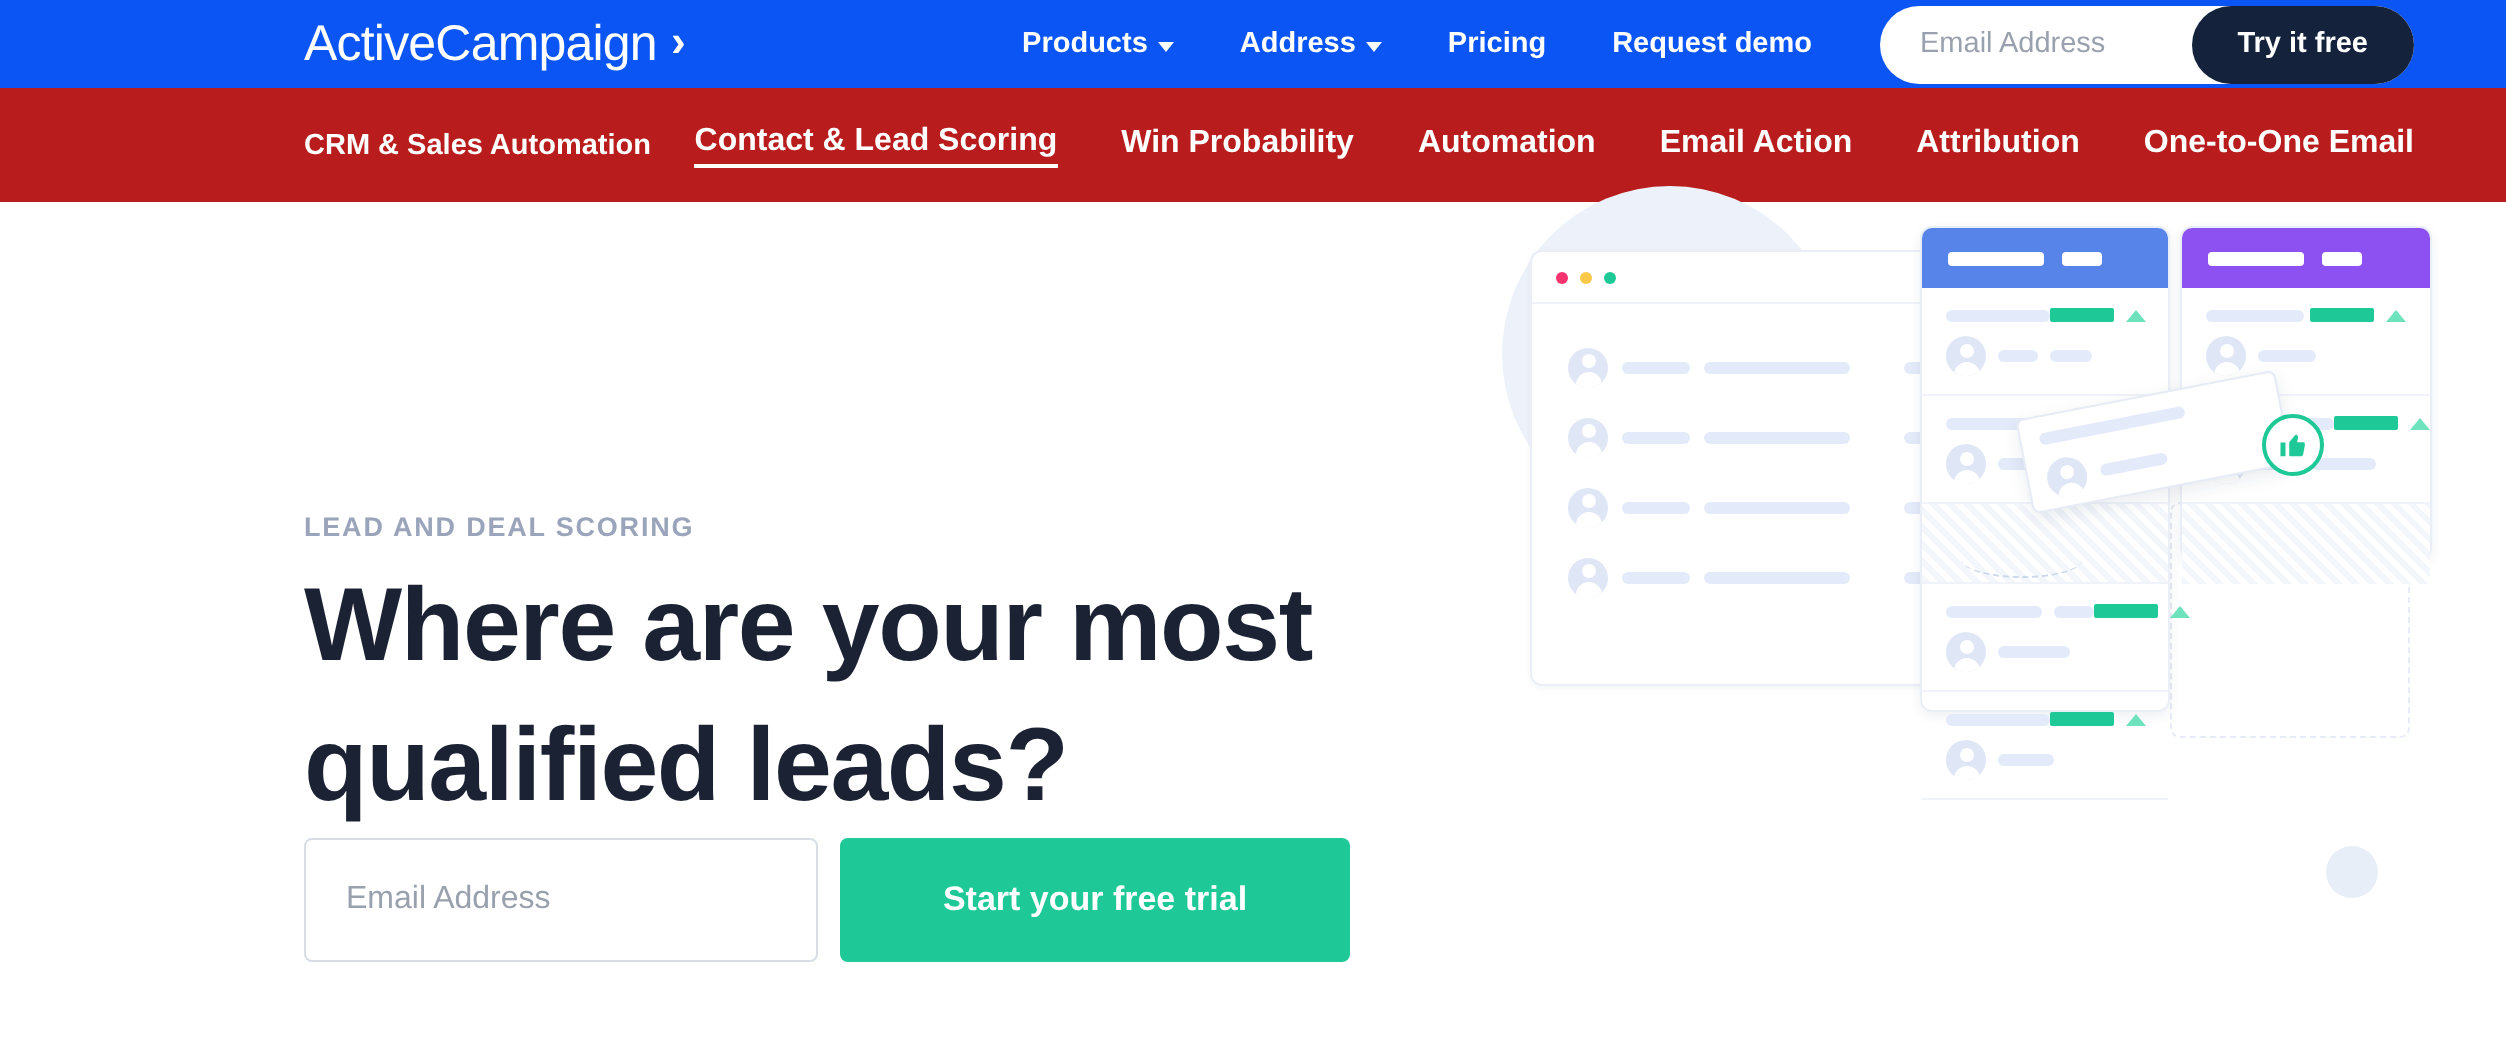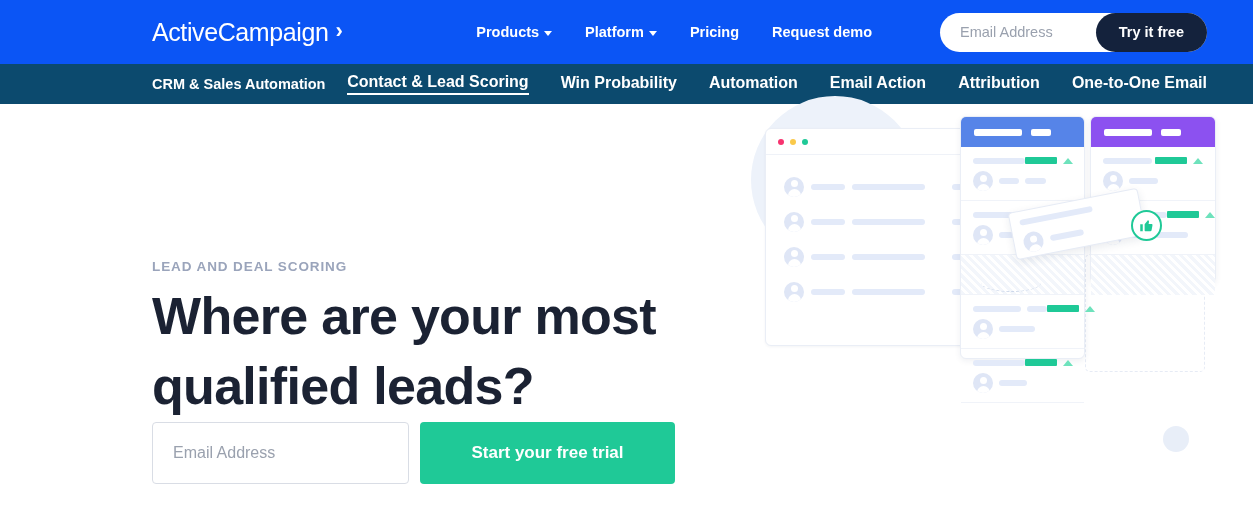--- a/index.html
+++ b/index.html
@@ -5,27 +5,26 @@
   * { margin:0; padding:0; box-sizing:border-box; }
   html, body { width:1253px; height:525px; overflow:hidden; }
   body {
     font-family: "Liberation Sans", sans-serif;
     background:#ffffff;
     -webkit-font-smoothing:antialiased;
   }
 
   
   .topbar {
-    height:64px;
+    height:44px;
     background:#0b55f5;
     display:flex;
     align-items:center;
     padding:0 46px 0 152px;
     position:relative;
-    gap:34px;
   }
   .logo {
     color:#fff;
     font-size:25px;
     letter-spacing:-0.4px;
     font-weight:400;
     display:flex;
     align-items:center;
     gap:7px;
     white-space:nowrap;
@@ -90,22 +89,22 @@
     border-radius:22px;
     font-family:inherit;
     font-size:14.5px;
     font-weight:700;
     cursor:pointer;
     white-space:nowrap;
   }
 
   
   .subbar {
-    height:40px;
-    background:#0c4a6e;
+    height:57px;
+    background:#b91c1c;
     display:flex;
     align-items:center;
     padding:0 46px 0 152px;
   }
   .subbar-title {
     color:#fff;
     font-size:14.5px;
     font-weight:700;
     white-space:nowrap;
   }
@@ -314,21 +313,21 @@
     <span>ActiveCampaign</span>
     <span class="logo-chev">›</span>
   </div>
 
   <nav class="topnav">
     <a href="#">
       <span>Products</span>
       <i class="caret"></i>
     </a>
     <a href="#">
-      <span>Platform</span>
+      <span>Address</span>
       <i class="caret"></i>
     </a>
     <a href="#">Pricing</a>
     <a href="#">Request demo</a>
   </nav>
 
   <div class="signup">
     <input class="signup-input" type="text" placeholder="Email Address" style="">
     <button class="signup-btn">Try it free</button>
   </div>

